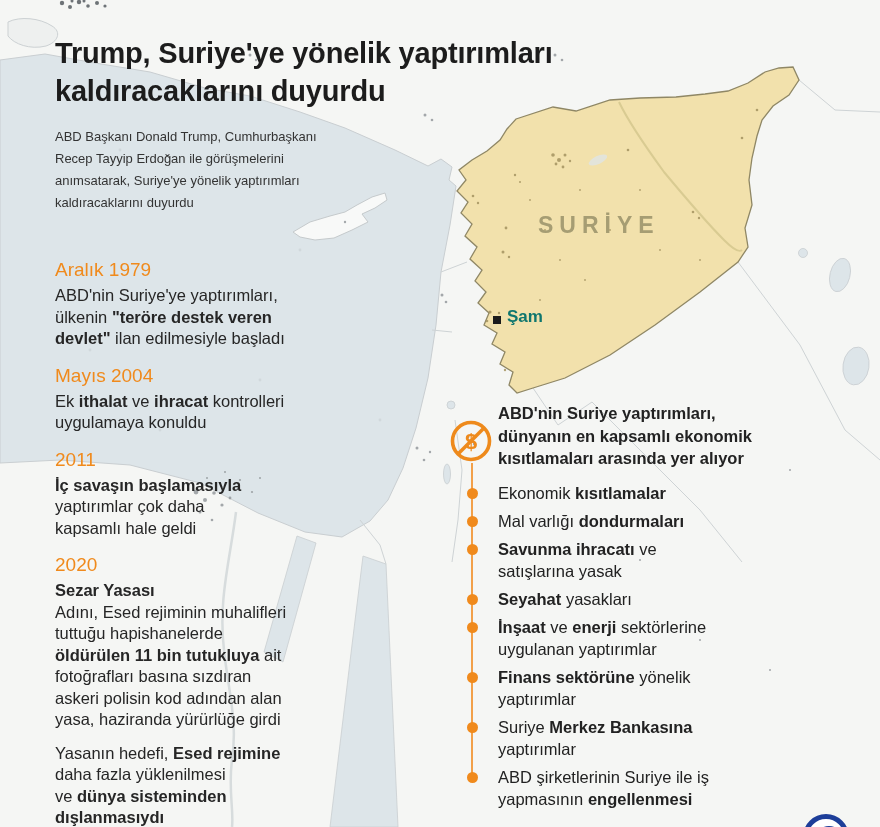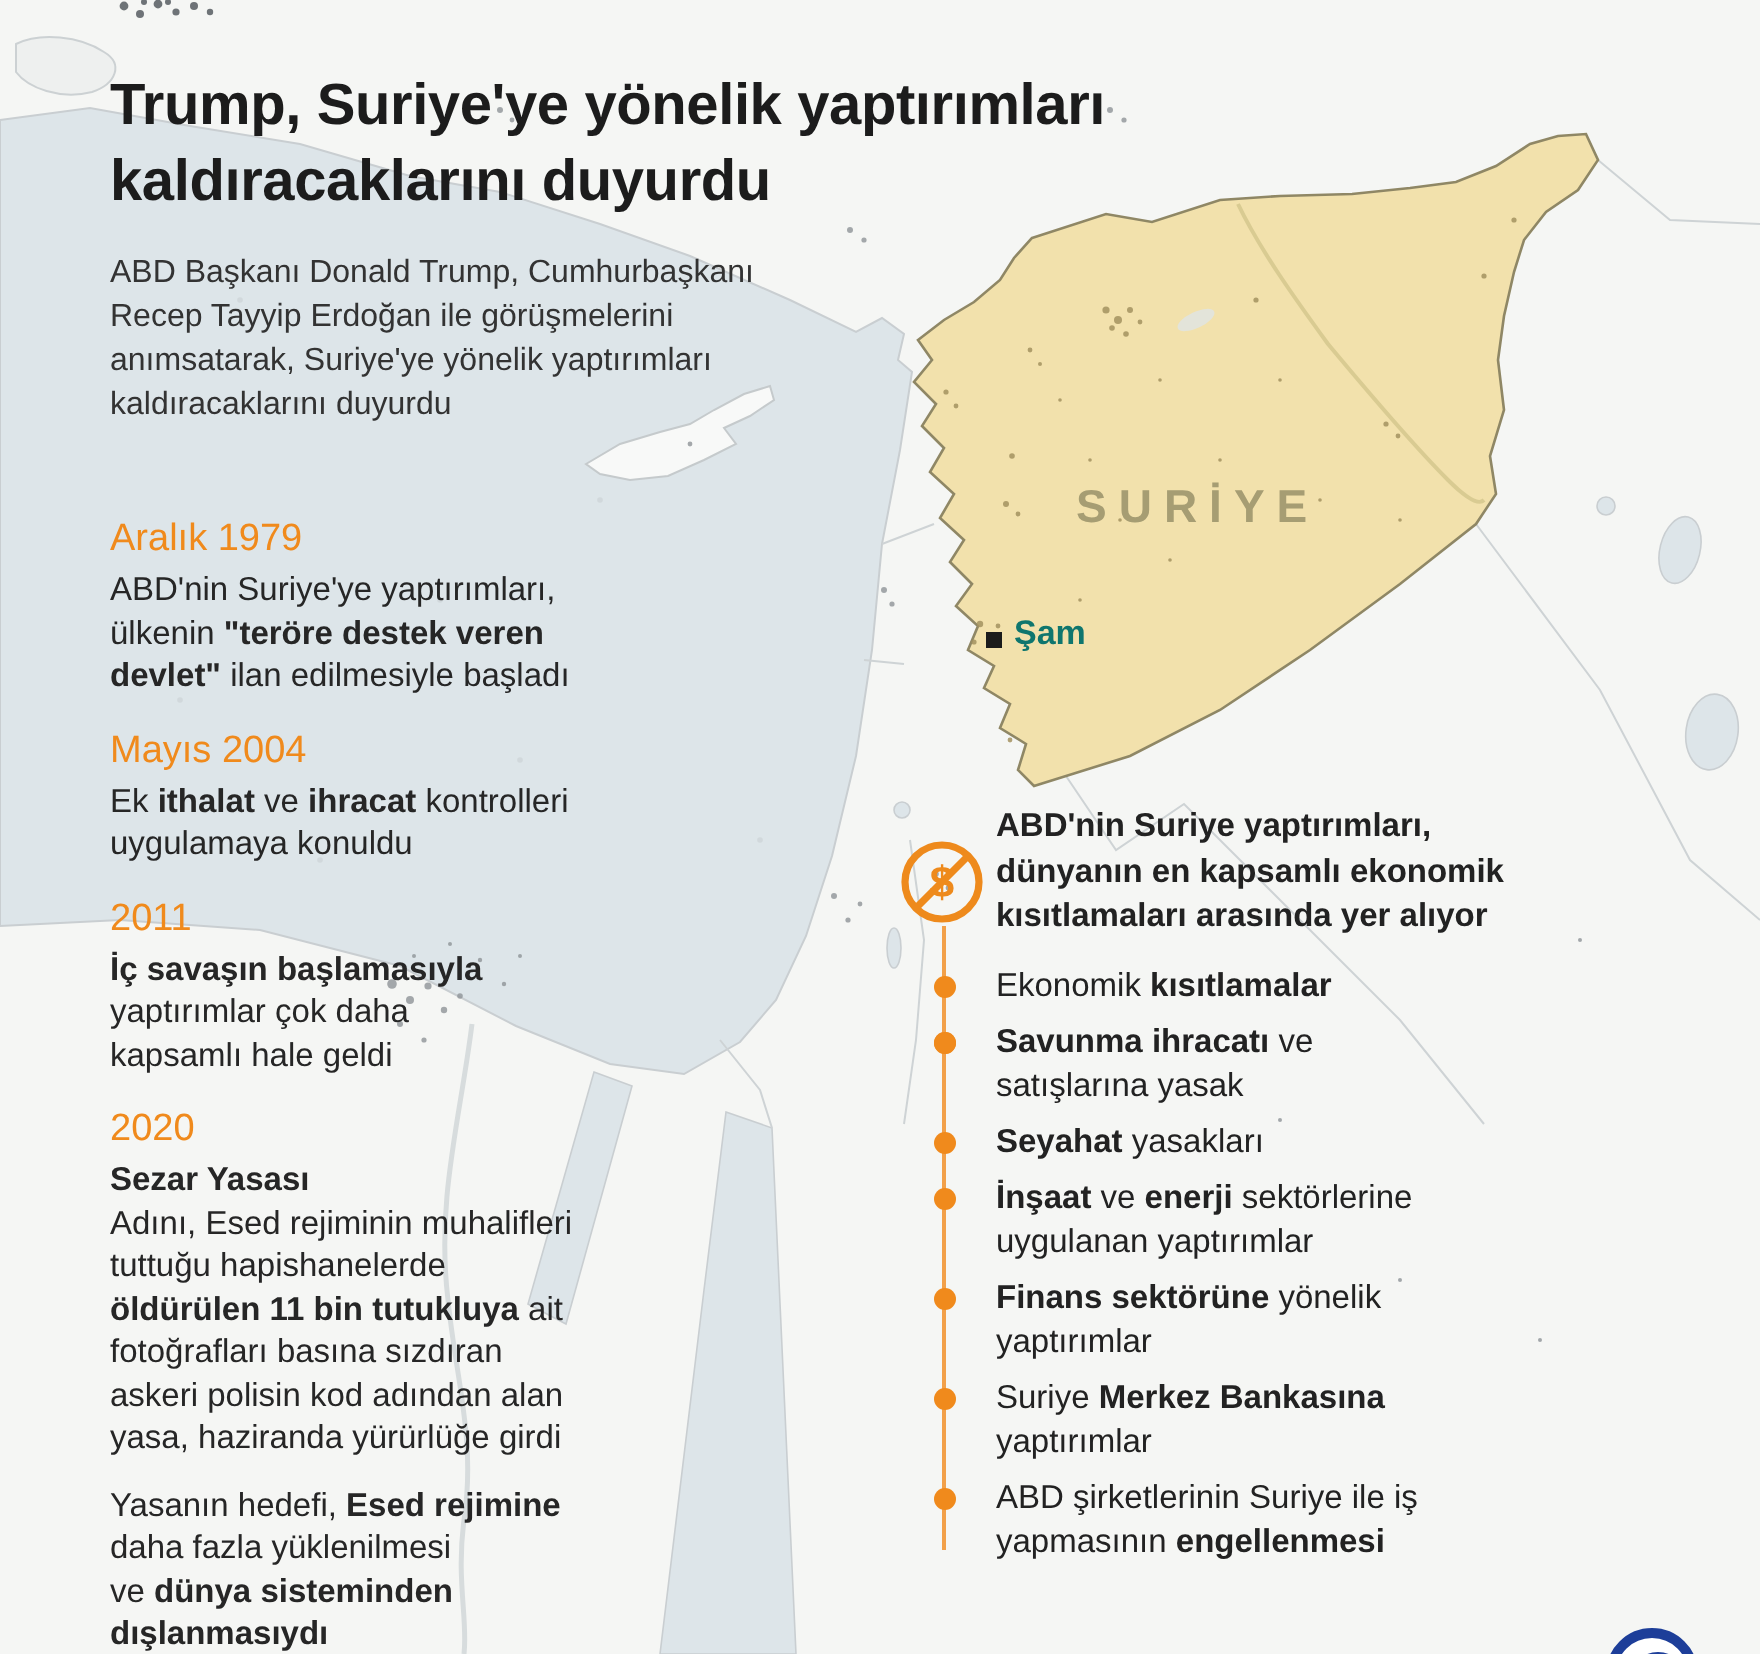--- a/index.html
+++ b/index.html
@@ -12,32 +12,32 @@
   .abs{position:absolute;}
   .pre{white-space:pre-line;}
   .b{font-weight:700;}
 
   .title{
     left:55px;top:34px;width:660px;
     font-size:29px;line-height:38px;font-weight:700;color:#1c1c1c;letter-spacing:-0.2px;
   }
   .subtitle{
     left:55px;top:126px;width:380px;
-    font-size:16px;line-height:22px;color:#333;
+    font-size:13px;line-height:22px;color:#333;
   }
 
   .timeline{left:55px;top:259px;width:310px;}
   .tl-entry{margin-bottom:15px;}
   .tl-year{font-size:19px;font-weight:400;color:#F08A1C;margin-bottom:4px;}
   .tl-body p{margin:0;font-size:16.5px;line-height:21.5px;white-space:pre-line;}
   .tl-body p + p{margin-top:12px;}
 
   .country-label{
     left:538px;top:212px;
-    font-size:23px;font-weight:700;letter-spacing:6px;color:#A69D73;margin-top:28px;
+    font-size:23px;font-weight:700;letter-spacing:6px;color:#A69D73;
   }
   .capital-marker{
     left:493px;top:316px;width:8px;height:8px;background:#1b1b1b;
   }
   .capital-label{
     left:507px;top:307px;font-size:17px;font-weight:700;color:#0f766e;
   }
 
   .sanctions-icon{left:449px;top:419px;width:44px;height:44px;}
   .sanctions-intro{
@@ -274,20 +274,21 @@
 
   <div class="abs connector"></div>
 
   <ul class="abs sanctions-list">
       <li>
         <span class="dot"></span>
         <span class="btxt"><span>Ekonomik </span><span class="b">kısıtlamalar</span></span>
       </li>
       <li>
         <span class="dot"></span>
+        <span class="btxt"><span>Mal varlığı </span><span class="b">dondurmaları</span></span>
       </li>
       <li>
         <span class="dot"></span>
         <span class="btxt"><span class="b">Savunma ihracatı</span><span> ve
 satışlarına yasak</span></span>
       </li>
       <li>
         <span class="dot"></span>
         <span class="btxt"><span class="b">Seyahat</span><span> yasakları</span></span>
       </li>

